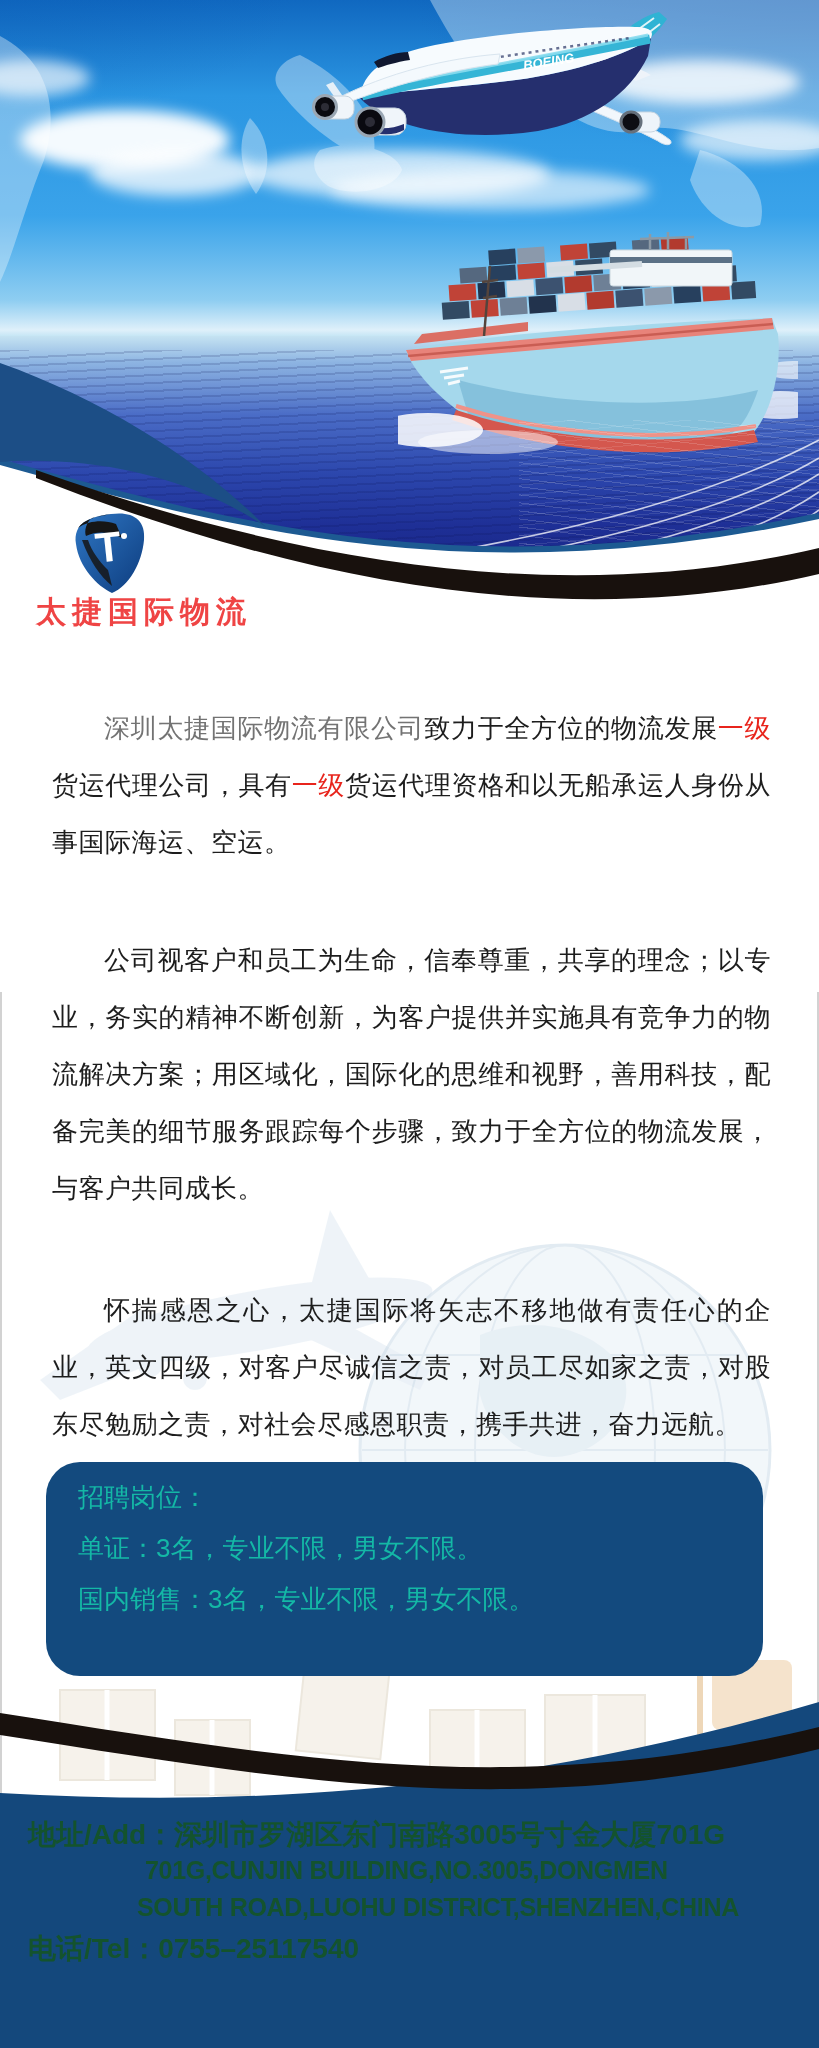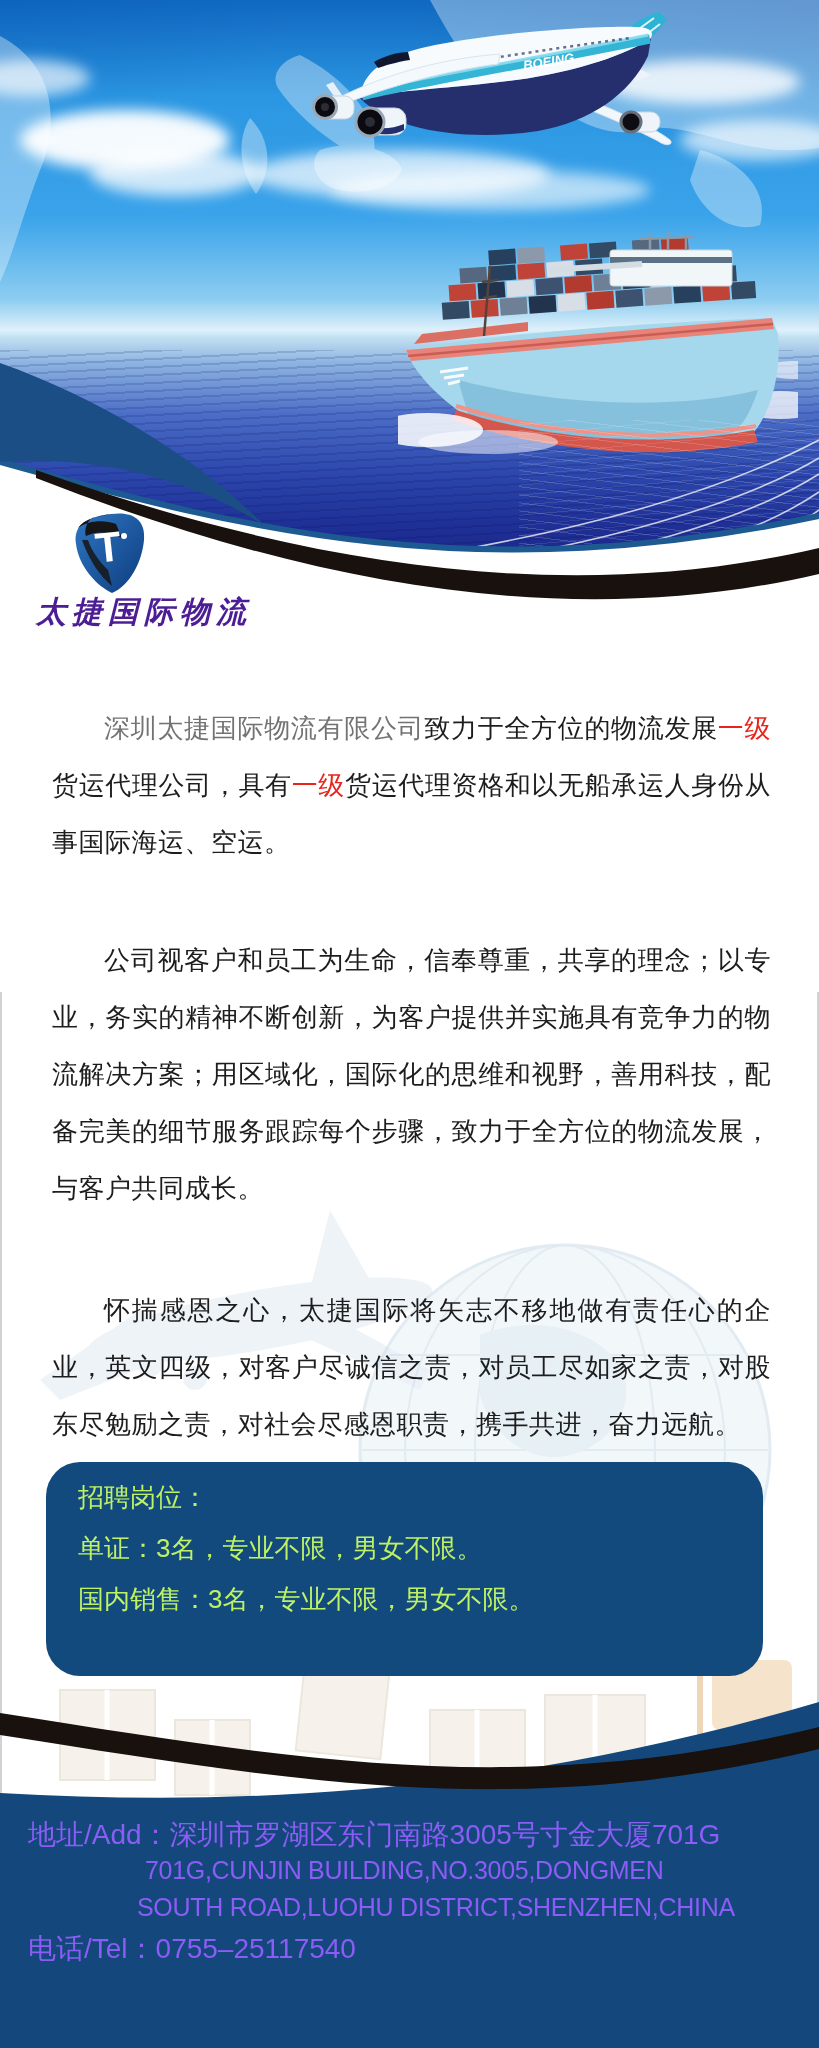--- a/index.html
+++ b/index.html
@@ -25,36 +25,36 @@
   .cloud{position:absolute;background:rgba(255,255,255,.95);border-radius:50%;filter:blur(7px);}
   svg{display:block}
   .map-svg,.plane-svg,.ship-svg{position:absolute;}
   .map-svg{left:0;top:0;}
   .plane-svg{left:298px;top:12px;}
   .ship-svg{left:398px;top:230px;}
   .swoosh-top{position:absolute;left:0;top:340px;}
   
   .logo-mark{position:absolute;left:68px;top:510px;}
   .logo-text{position:absolute;left:36px;top:592px;width:300px;
-    font-family:"Liberation Serif","DejaVu Serif",serif;font-style:italic;font-weight:bold;
-    font-size:30px;letter-spacing:6px;color:#4c1d95;}
+    font-family:"Liberation Serif","DejaVu Serif",serif;font-weight:bold;
+    font-size:30px;letter-spacing:6px;color:#ef4444;}
   
   .para{position:absolute;left:52px;width:719px;font-size:26px;line-height:57px;
     color:#1d1d1d;text-align:justify;text-indent:52px;letter-spacing:.5px;}
   .p1{top:674px;} .p2{top:906px;} .p3{top:1256px;}
   .blue{color:#737373;} .red{color:#e8241c;}
   
   .recruit{position:absolute;left:46px;top:1462px;width:717px;height:214px;background:#134a7e;
-    border-radius:34px;color:#bef264;box-sizing:border-box;padding:10px 24px 0 32px;}
+    border-radius:34px;color:#14b8a6;box-sizing:border-box;padding:10px 24px 0 32px;}
   .recruit-line{font-size:26px;line-height:51px;white-space:nowrap;}
   
   .wm{position:absolute;pointer-events:none;}
   
   .footer-svg{position:absolute;left:0;top:1690px;}
-  .f-row{position:absolute;color:#8b5cf6;font-weight:normal;white-space:nowrap;}
+  .f-row{position:absolute;color:#14532d;font-weight:bold;white-space:nowrap;}
   .f-label{font-size:28px;}
   .f-cn{font-size:28px;}
   .f-en{font-size:25px;letter-spacing:-.3px;}
   .f-val{font-size:28px;}
   .r1{left:28px;top:1816px;} .r2{left:145px;top:1856px;} .r3{left:137px;top:1893px;}
   .r4{left:28px;top:1930px;} .r5{left:28px;top:1966px;}
 </style>
 </head>
 <body>
 

